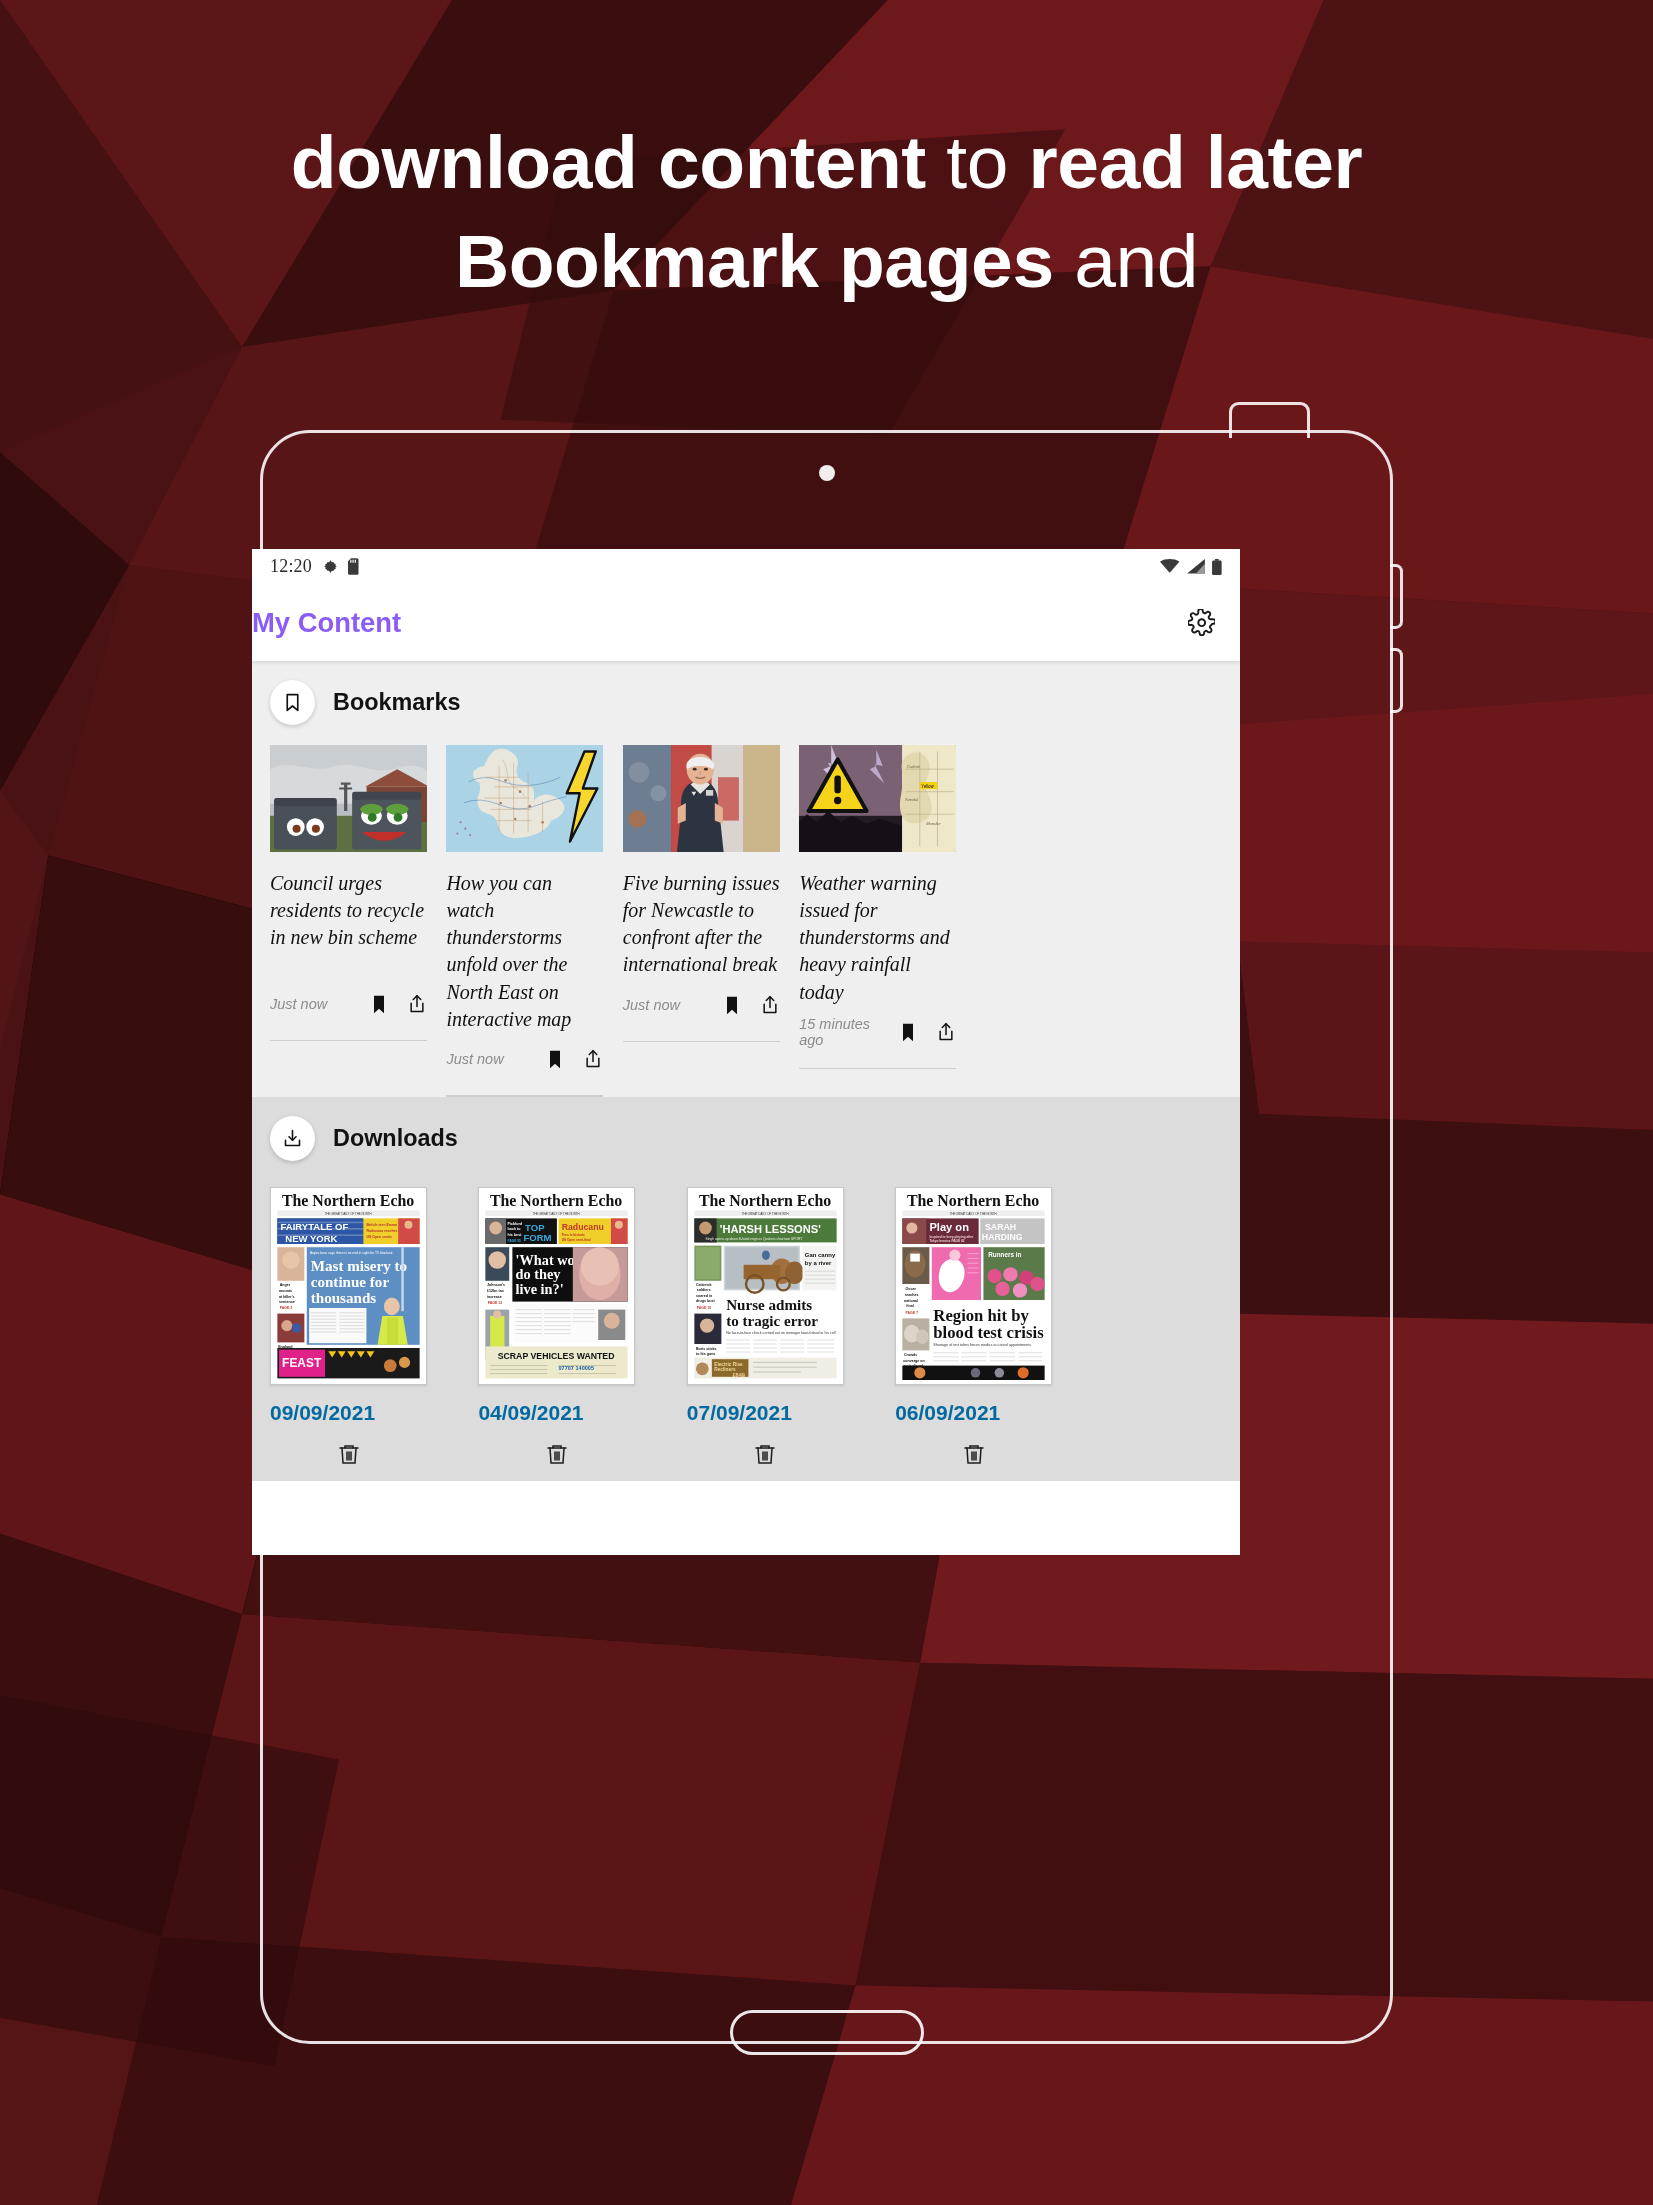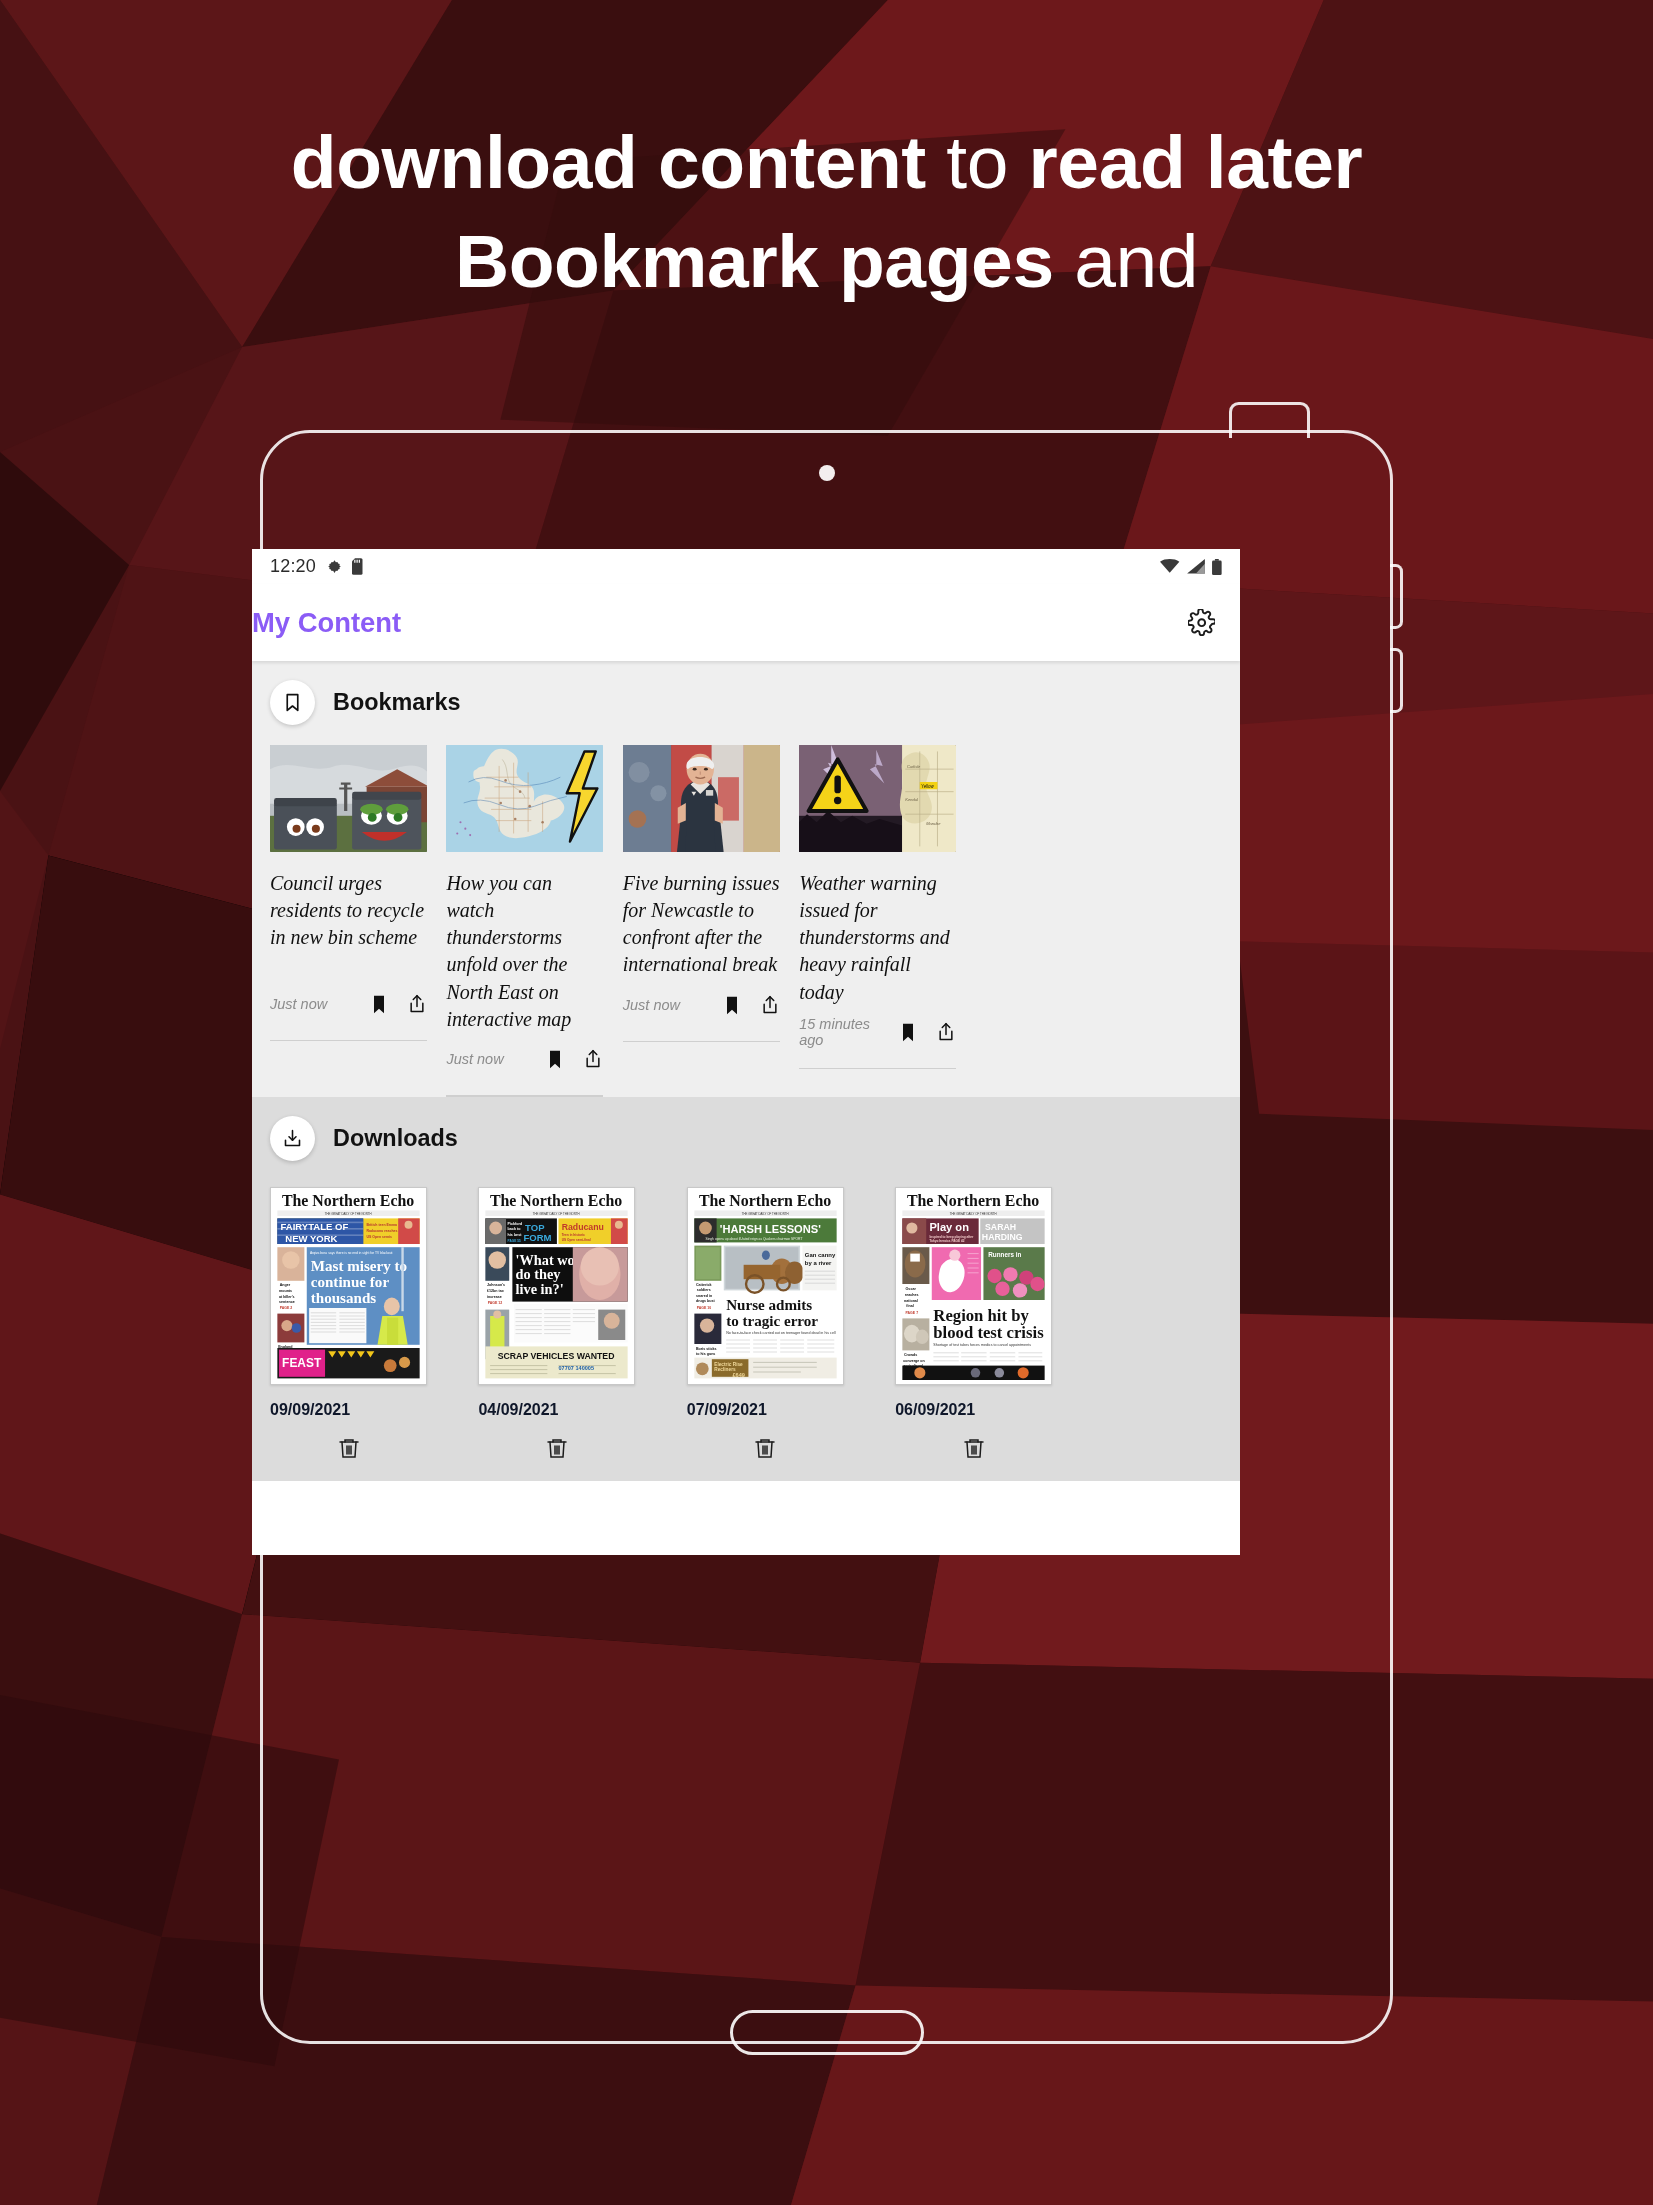--- a/index.html
+++ b/index.html
@@ -80,21 +80,21 @@
     background:#fff;
     overflow:hidden;
     z-index:6;
   }
 
   
   .statusbar {
     height:35px; background:#fff;
     display:flex; align-items:center;
     padding:0 18px;
-    font-size:17px; color:#2b2b2b;
+    font-size:17px; color:#2b2b2b;font-family:Liberation Serif, serif;
   }
   .sb-left { display:flex; align-items:center; gap:9.7px; }
   .sb-time { font-size:18px; letter-spacing:0.2px; }
   .sb-right { margin-left:auto; display:flex; align-items:center; gap:7.3px; }
 
   
   .appbar {
     height:77px; background:#fff;
     display:flex; align-items:center;
     position:relative;
@@ -160,21 +160,21 @@
   .dl-card { width:157px; flex:0 0 auto; margin-right:19.4px; }
   .dl-thumb {
     width:157px; height:198px;
     background:#fff;
     border:0.8px solid #c8c8c8;
     overflow:hidden;
     box-shadow:0 0.8px 2.4px rgba(0,0,0,0.12);
   }
   .dl-thumb svg { display:block; width:100%; height:100%; }
   .dl-date {
-    font-size:16px; font-weight:bold; color:#0f172a;
+    font-size:21px; font-weight:bold; color:#0369a1;
     margin-top:16px;
   }
   .dl-acts {
     display:flex; justify-content:center; align-items:center;
     height:45px; margin-top:6.5px;
   }
   .dl-div { height:1.6px; background:#c4c4c4; margin-top:13px; }
 </style>
 </head>
 <body>

